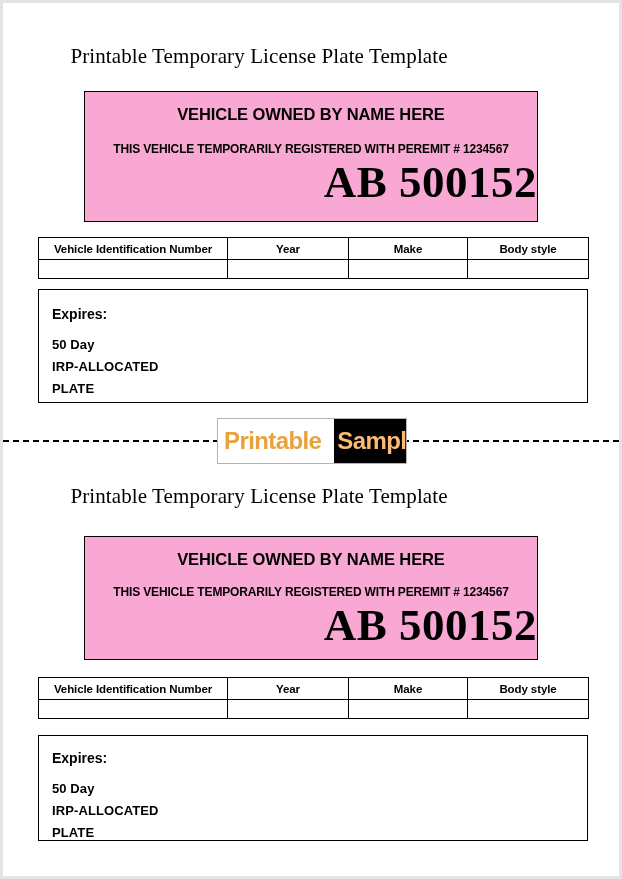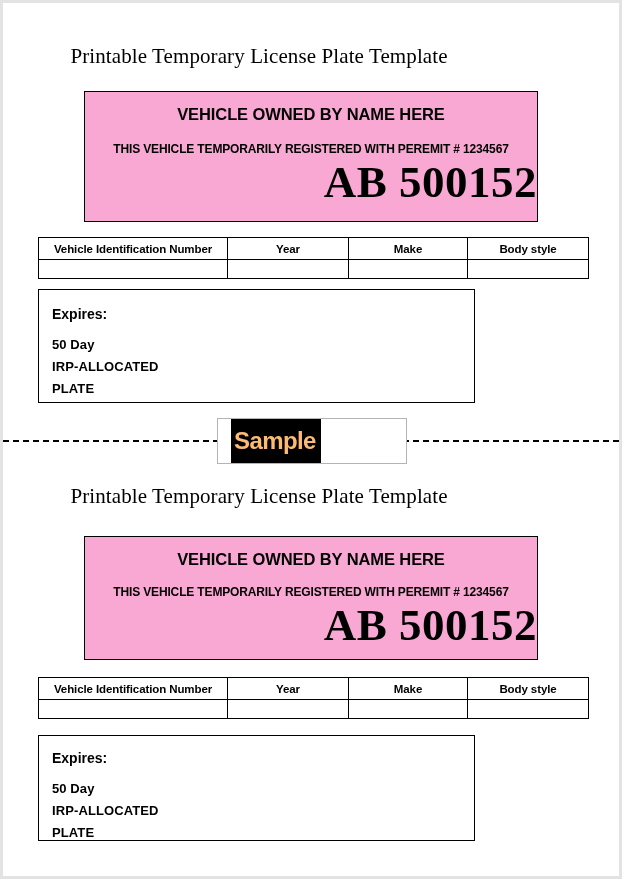--- a/index.html
+++ b/index.html
@@ -128,21 +128,21 @@
   }
   .col-vin   { width: 188px; }
   .col-year  { width: 120px; }
   .col-make  { width: 118px; }
   .col-body  { width: 120px; }
 
   
   .expires-box {
     position: absolute;
     left: 35px;
-    width: 437px;
+    width: 550px;
     box-sizing: border-box;
     border: 1.6px solid #000000;
     background: #ffffff;
   }
   .expires-title {
     position: absolute;
     left: 13px;
     font-size: 14px;
     font-weight: 700;
     color: #000000;
@@ -241,20 +241,21 @@
         <div class="expires-title" style="top:16px;">Expires:</div>
         <div class="expires-line" style="top:47px;">50 Day</div>
         <div class="expires-line" style="top:69px;">IRP-ALLOCATED</div>
         <div class="expires-line" style="top:91px;">PLATE</div>
       </div>
     </div>
 
     <div class="cut-line"></div>
 
     <div class="logo-wrap">
+      <span class="logo-printable">Printable</span>
       <span class="logo-sample-box">Sample</span>
     </div>
 
     <div class="half half-bottom">
 
       <div class="doc-title" style="top:41px;">Printable Temporary License Plate Template</div>
 
       <div class="plate-box" style="top:93px; height:124px;">
         <div class="plate-owner" style="top:13px;">VEHICLE OWNED BY NAME HERE</div>
         <div class="plate-permit" style="top:48px;">THIS VEHICLE TEMPORARILY REGISTERED WITH PEREMIT # 1234567</div>

